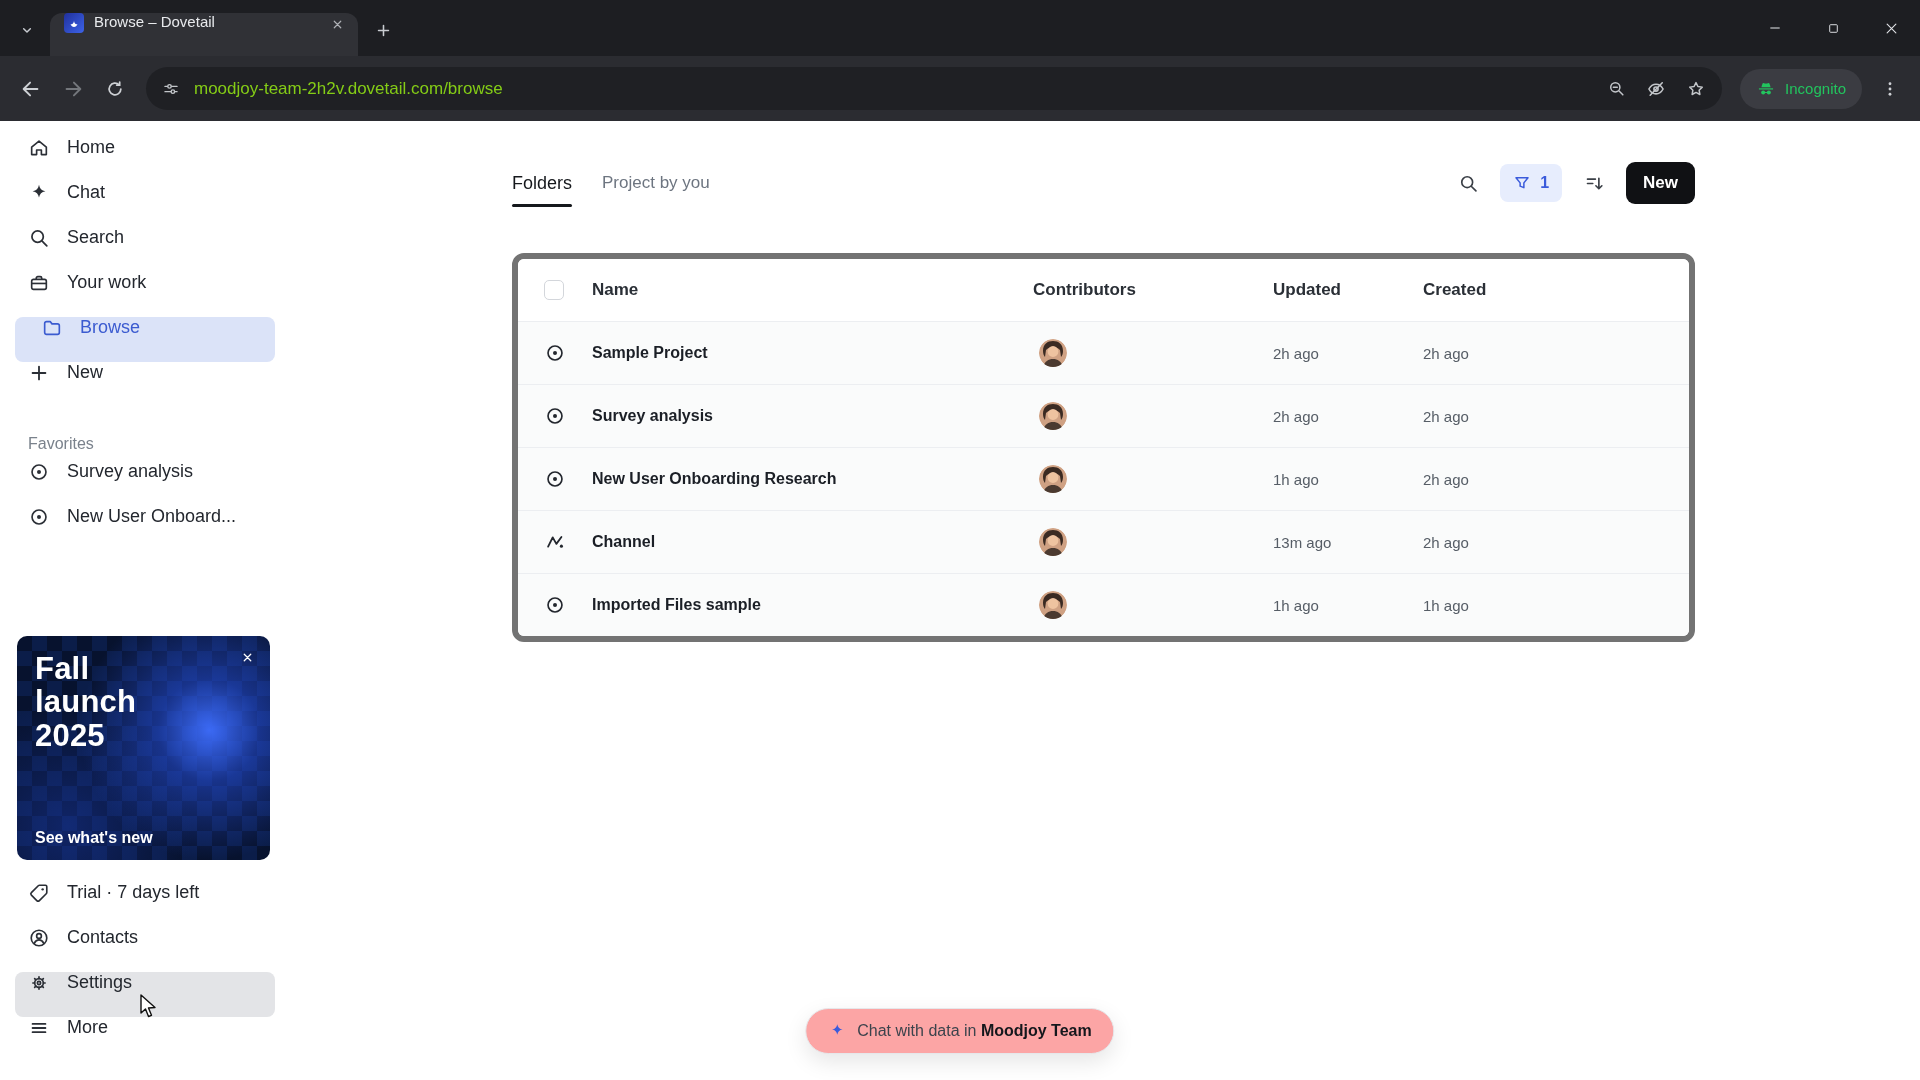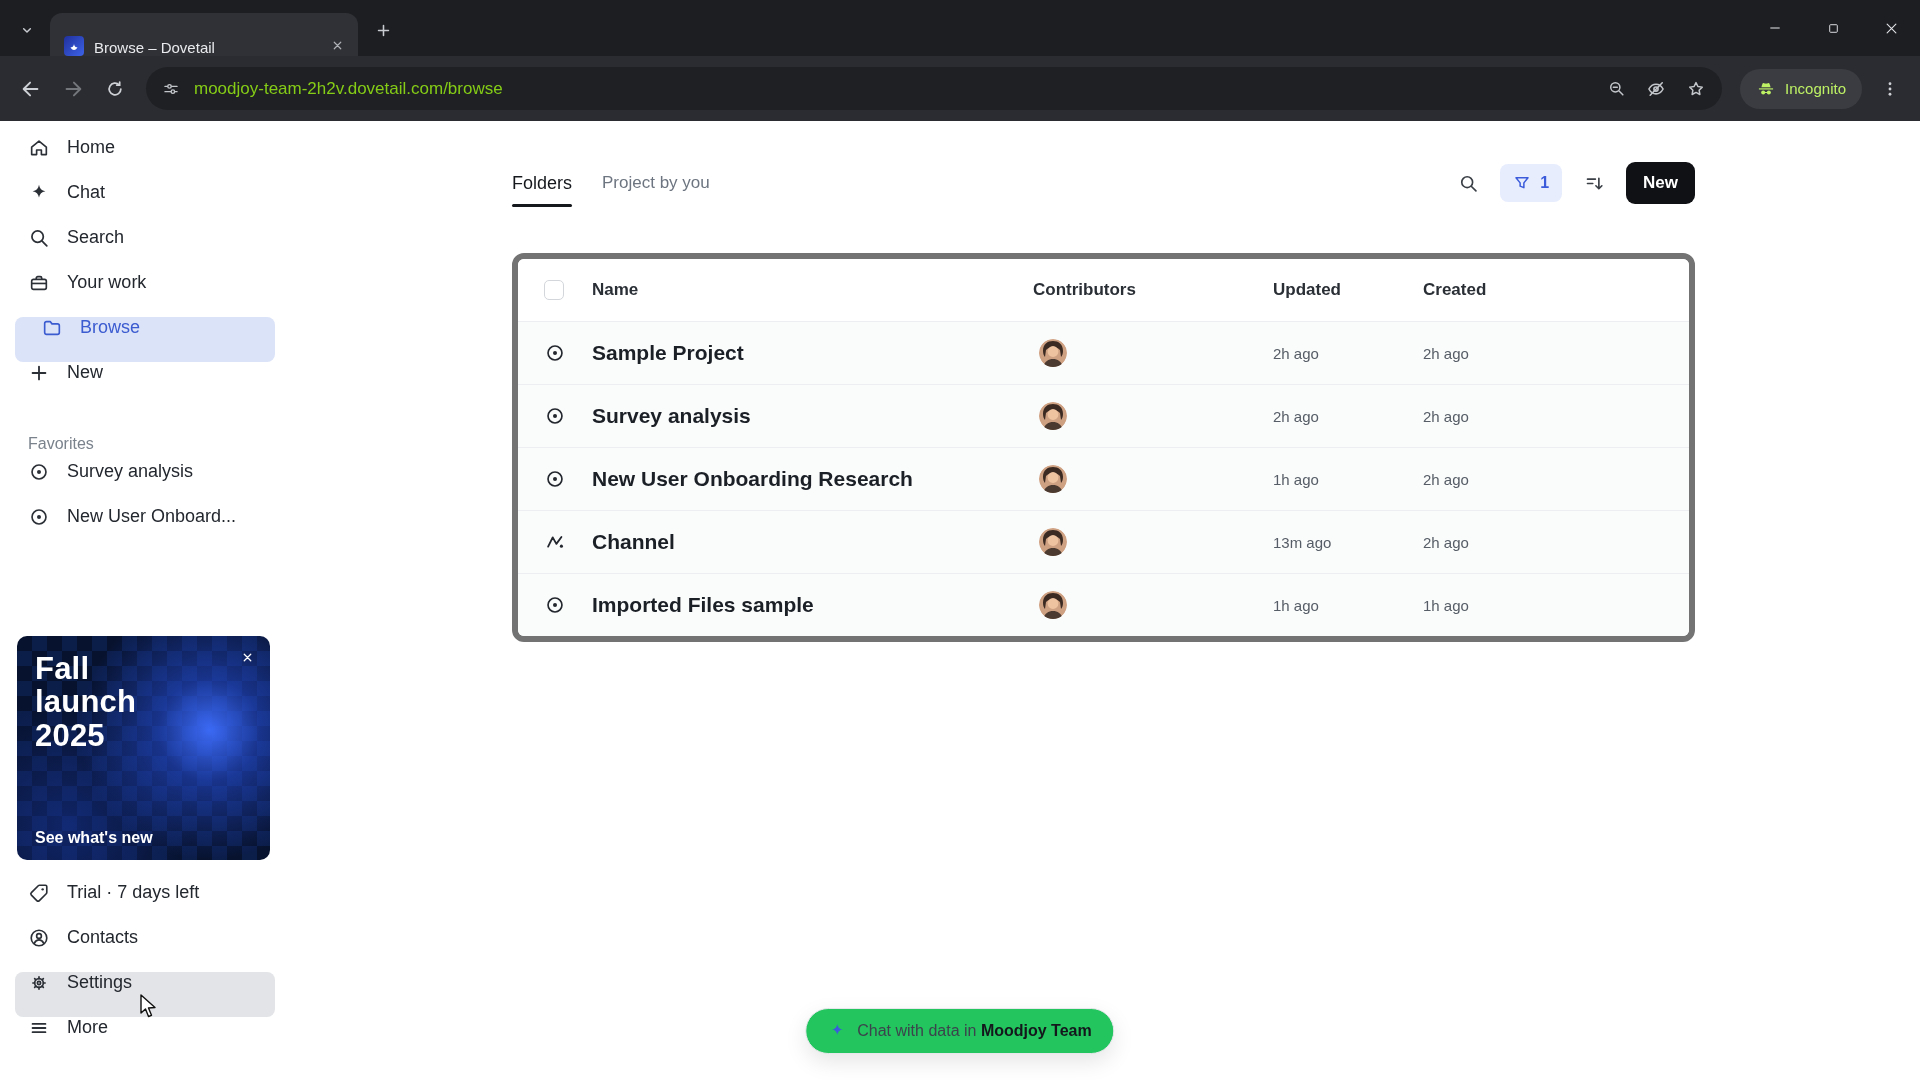--- a/index.html
+++ b/index.html
@@ -6,21 +6,21 @@
   html,body { width:1920px; height:1080px; overflow:hidden; background:#fff;
     font-family:"Liberation Sans", sans-serif; }
   svg { display:block; }
 
   
   .tabstrip { position:fixed; top:0; left:0; right:0; height:56px; background:#1d1e22;
     display:flex; align-items:flex-end; }
   .tab-search-btn { width:34px; height:34px; margin:0 6px 9px 10px; border-radius:50%;
     display:flex; align-items:center; justify-content:center; color:#c9ccd1; }
   .tab { width:308px; height:43px; background:#303136; border-radius:12px 12px 0 0;
-    display:flex; align-items:flex-end; padding:0 10px 0 14px; gap:10px; }
+    display:flex; align-items:flex-start; padding:0 10px 0 14px; gap:10px; }
   .favicon { width:20px; height:20px; border-radius:4px; background:linear-gradient(135deg,#20309c,#3d63e8);
     display:flex; align-items:center; justify-content:center; flex:none; }
   .tab-title { flex:1; color:#e8eaed; font-size:15px; white-space:nowrap; overflow:hidden; }
   .tab-close { width:22px; height:22px; border-radius:50%; color:#aeb1b6;
     display:flex; align-items:center; justify-content:center; }
   .newtab-btn { width:34px; height:34px; margin:0 0 9px 8px; border-radius:50%; color:#c9ccd1;
     display:flex; align-items:center; justify-content:center; }
   .win-controls { position:absolute; right:0; top:0; height:56px; display:flex; }
   .win-btn { width:58px; height:56px; display:flex; align-items:center; justify-content:center; color:#dfe1e5; }
 
@@ -30,21 +30,21 @@
     justify-content:center; color:#ced1d5; flex:none; }
   .nav-btn.dim { color:#74777c; }
   .omnibox { flex:1; height:43px; margin:0 10px; background:#1f2024; border-radius:22px;
     display:flex; align-items:center; padding:0 8px 0 8px; gap:6px; min-width:0; }
   .site-btn { width:34px; height:34px; border-radius:50%; display:flex; align-items:center;
     justify-content:center; color:#c3c6ca; flex:none; }
   .url-text { color:#84cc16; font-size:17px; white-space:nowrap; overflow:hidden; }
   .omni-icons { display:flex; align-items:center; gap:4px; margin-left:auto; }
   .omni-btn { width:36px; height:36px; border-radius:50%; display:flex; align-items:center;
     justify-content:center; color:#c3c6ca; }
-  .incog-pill { height:40px; border-radius:20px; background:#3b3c42; color:#bef264;
+  .incog-pill { height:40px; border-radius:20px; background:#3b3c42; color:#22c55e;
     display:flex; align-items:center; gap:9px; padding:0 16px; margin:0 8px; font-size:15px;justify-content:flex-end; }
   .kebab-btn { width:40px; height:40px; border-radius:50%; display:flex; align-items:center;
     justify-content:center; color:#ced1d5; }
 
   
   .sidebar { position:fixed; top:121px; left:0; bottom:0; width:290px; background:#fff;
     display:flex; flex-direction:column; padding:16px 0 18px; }
   .side-item { height:45px; margin:0 15px; border-radius:8px; display:flex; align-items:flex-start;
     gap:17px; padding:0 13px; font-size:18px; color:#23272e; font-weight:500; cursor:default; }
   .side-item .ic { width:22px; height:22px; color:#2b2f36; flex:none; }
@@ -86,26 +86,26 @@
   .new-btn { background:#101114; color:#fff; border-radius:9px; height:42px; padding:0 17px;
     font-size:17px; font-weight:700; display:flex; align-items:center; }
 
   .table { margin-top:46px; border:6px solid #737373; border-radius:12px; overflow:hidden; background:#fff; }
   .trow { display:grid; grid-template-columns:48px 1fr 240px 150px 240px; align-items:center;
     height:63px; padding:0 26px; }
   .trow.thead { height:62px; background:#fff; font-size:17px; font-weight:700; color:#2a2f36; }
   .trow.data { background:#fafbfb; border-top:1px solid #eceef1; cursor:default; }
   .checkbox { width:20px; height:20px; border:1.5px solid #d3d6db; border-radius:5px; background:#fff; }
   .row-icon { width:22px; height:22px; color:#23272e; }
-  .cell-name { font-size:21px; font-weight:600; color:#1b1f26; }
+  .cell-name { font-size:16px; font-weight:600; color:#1b1f26; }
   .cell-time { font-size:15px; color:#565d66; }
   .avatar { width:28px; height:28px; border-radius:50%; overflow:hidden; margin-left:6px; }
 
   .chat-pill { position:fixed; left:50%; transform:translateX(-50%); bottom:26px; height:46px;
-    background:#22c55e; border:1px solid #e6e7ea; border-radius:23px;
+    background:#fca5a5; border:1px solid #e6e7ea; border-radius:23px;
     box-shadow:0 8px 22px rgba(0,0,0,.10); display:flex; align-items:center; gap:11px;
     padding:0 22px; font-size:16px; color:#3c434c; }
   .chat-pill b { color:#14171c; }
 
   .cursor { position:fixed; left:138px; top:994px; pointer-events:none; }
 </style>
 </head>
 <body>
 
 <div class="tabstrip">

